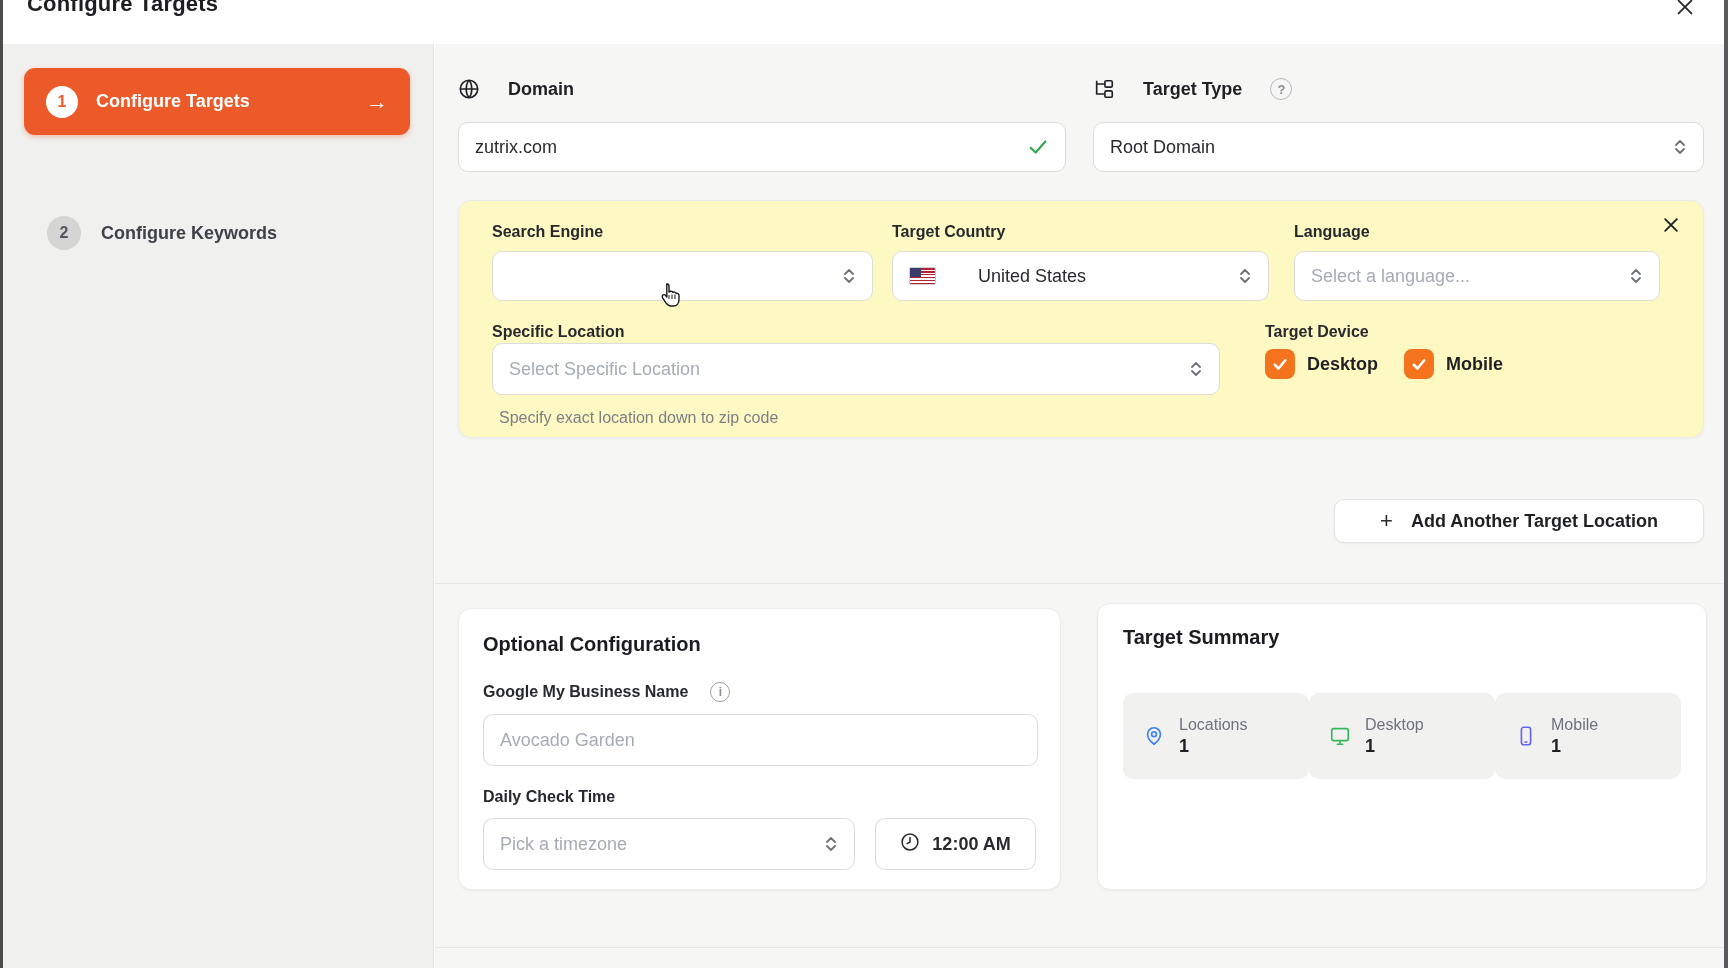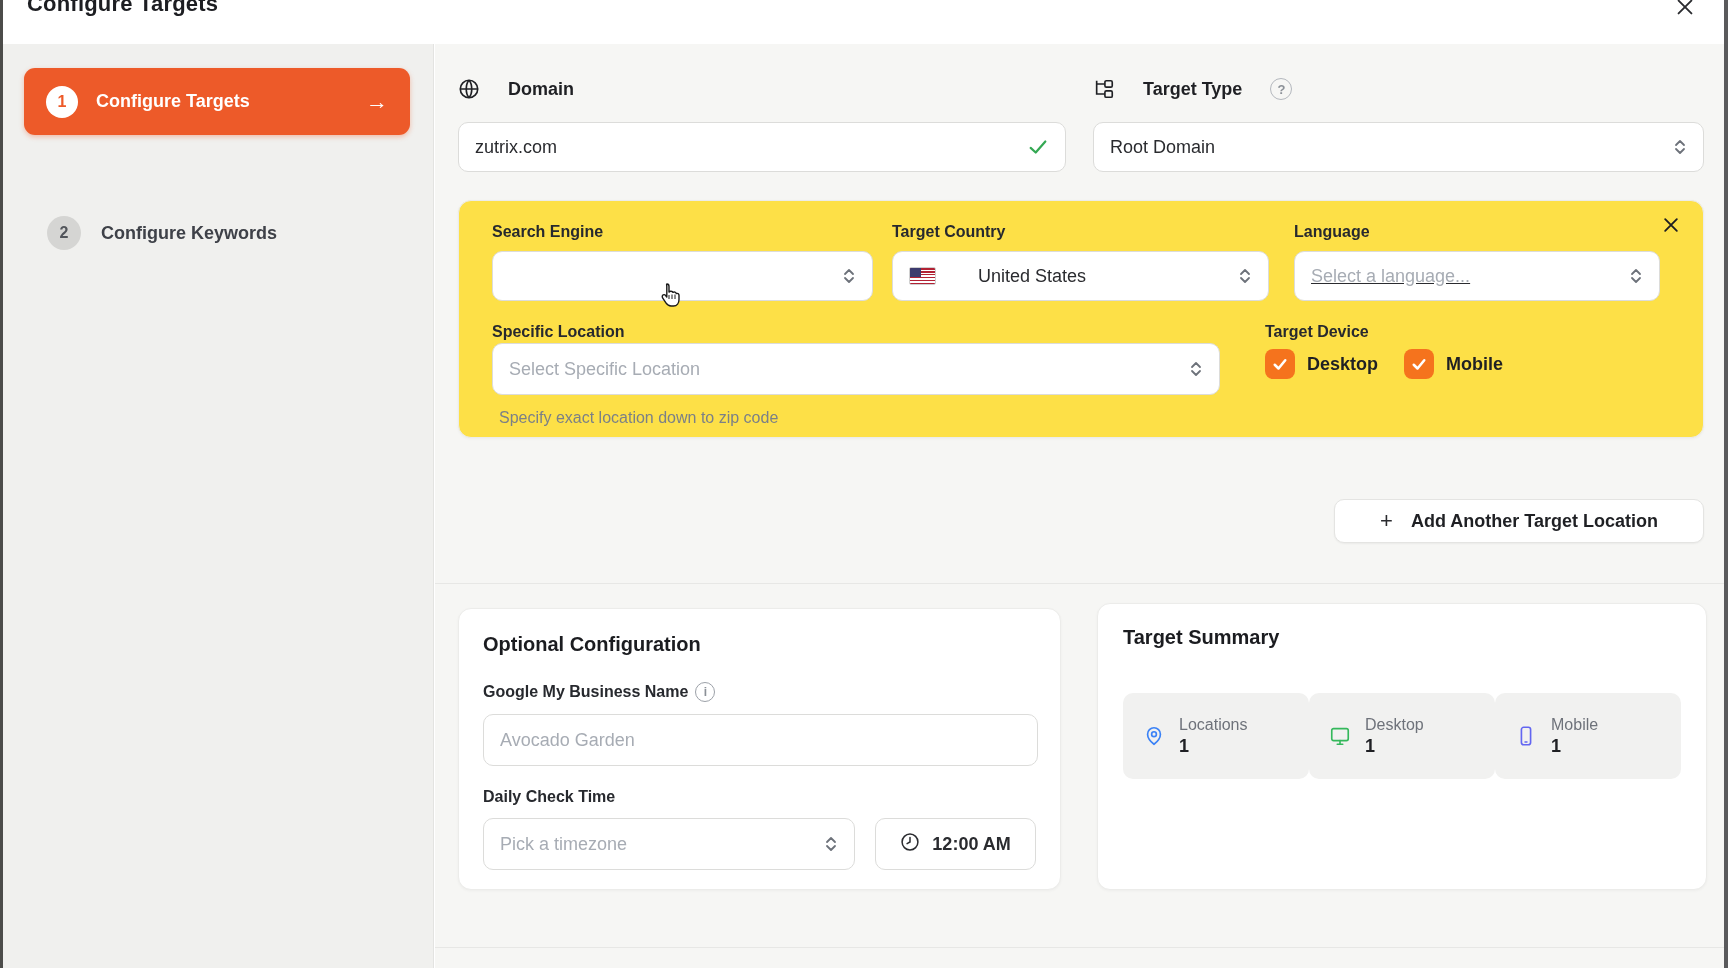--- a/index.html
+++ b/index.html
@@ -57,21 +57,21 @@
 
   .domain-group { position:absolute; left:23px; top:34px; width:608px; }
   .ttype-group  { position:absolute; left:658px; top:34px; width:611px; }
   .domain-input { margin-top:22px; height:50px; }
   .help-circle { width:22px; height:22px; border-radius:50%; border:1.5px solid #b4b8be; color:#8b9097;
     font-size:13px; font-weight:700; display:flex; align-items:center; justify-content:center; }
 
   
   .loc-card {
     position:absolute; left:23px; top:156px; width:1246px; height:238px;
-    background:#fde047; border:1px solid #ececea; border-radius:13px;
+    background:#fef9c3; border:1px solid #ececea; border-radius:13px;
     box-shadow:0 1px 3px rgba(0,0,0,.04);
   }
   .loc-close { position:absolute; top:14px; right:22px; width:20px; height:20px; cursor:pointer; }
   .loc-close svg { width:20px; height:20px; stroke:#1d1e22; }
   .lc-label { position:absolute; font-size:16px; font-weight:700; color:#27292e; }
   .lc-control { position:absolute; height:50px;gap:29px; }
   .flag {
     width:27px; height:18px; margin-right:13px; flex:0 0 auto; position:relative; overflow:hidden; border-radius:2px;
     background:repeating-linear-gradient(#b22234 0 1.5px,#ffffff 1.5px 3px); border:0.5px solid #d0d0d0;
   }
@@ -100,21 +100,21 @@
   .divider.d1 { top:539px; }
   .divider.d2 { top:903px; }
 
   
   .card {
     position:absolute; background:#fff; border:1px solid #ececea; border-radius:13px;
     box-shadow:0 1px 3px rgba(0,0,0,.04);
   }
   .opt-card { left:23px; top:564px; width:603px; height:282px; padding:24px 24px; }
   .card-title { font-size:20px; font-weight:700; color:#1b1c20; }
-  .gmb-label { margin-top:26px; display:flex; align-items:center; gap:7px; font-size:16px; font-weight:700; color:#27292e; }
+  .gmb-label { margin-top:26px; display:flex; align-items:center; gap:22px; font-size:16px; font-weight:700; color:#27292e; }
   .info-circle { width:20px; height:20px; border-radius:50%; border:1.5px solid #9ca1a8; color:#8b9097;
     font-size:12px; font-weight:700; display:flex; align-items:center; justify-content:center; font-style:normal; }
   .gmb-input { margin-top:12px; width:555px; height:52px; font-family:inherit; outline:none; }
   input.control::placeholder { color:#a7acb4; }
   .dct-label { margin-top:22px; font-size:16px; font-weight:700; color:#27292e; }
   .dct-row { margin-top:12px; display:flex; gap:20px; }
   .tz-select { width:375px; height:52px; }
   .time-btn { width:162px; height:52px; justify-content:center; gap:12px; font-weight:600; cursor:pointer; }
   .clock-icon svg { width:20px; height:20px; stroke:#2a2b2f; }
 
@@ -213,21 +213,21 @@
     <div class="control lc-control" style="left:433px; top:50px; width:377px;">
       <span class="flag"></span>
       <span>United States</span>
       <span class="spacer"></span>
       <span class="chev"><svg viewBox="0 0 14 20" fill="none" stroke-width="1.8" stroke-linecap="round" stroke-linejoin="round">
             <path d="M3 8 L7 4 L11 8 M3 12 L7 16 L11 12"></path>
           </svg></span>
     </div>
 
     <div class="lc-label" style="left:835px; top:22px;">Language</div>
-    <div class="control lc-control" style="left:835px; top:50px; width:366px;text-decoration:underline;">
+    <div class="control lc-control" style="left:835px; top:50px; width:366px;">
       <span class="placeholder">Select a language...</span>
       <span class="spacer"></span>
       <span class="chev"><svg viewBox="0 0 14 20" fill="none" stroke-width="1.8" stroke-linecap="round" stroke-linejoin="round">
             <path d="M3 8 L7 4 L11 8 M3 12 L7 16 L11 12"></path>
           </svg></span>
     </div>
 
     <div class="lc-label" style="left:33px; top:122px;">Specific Location</div>
     <div class="control lc-control" style="left:33px; top:142px; width:728px; height:52px;">
       <span class="placeholder">Select Specific Location</span>

